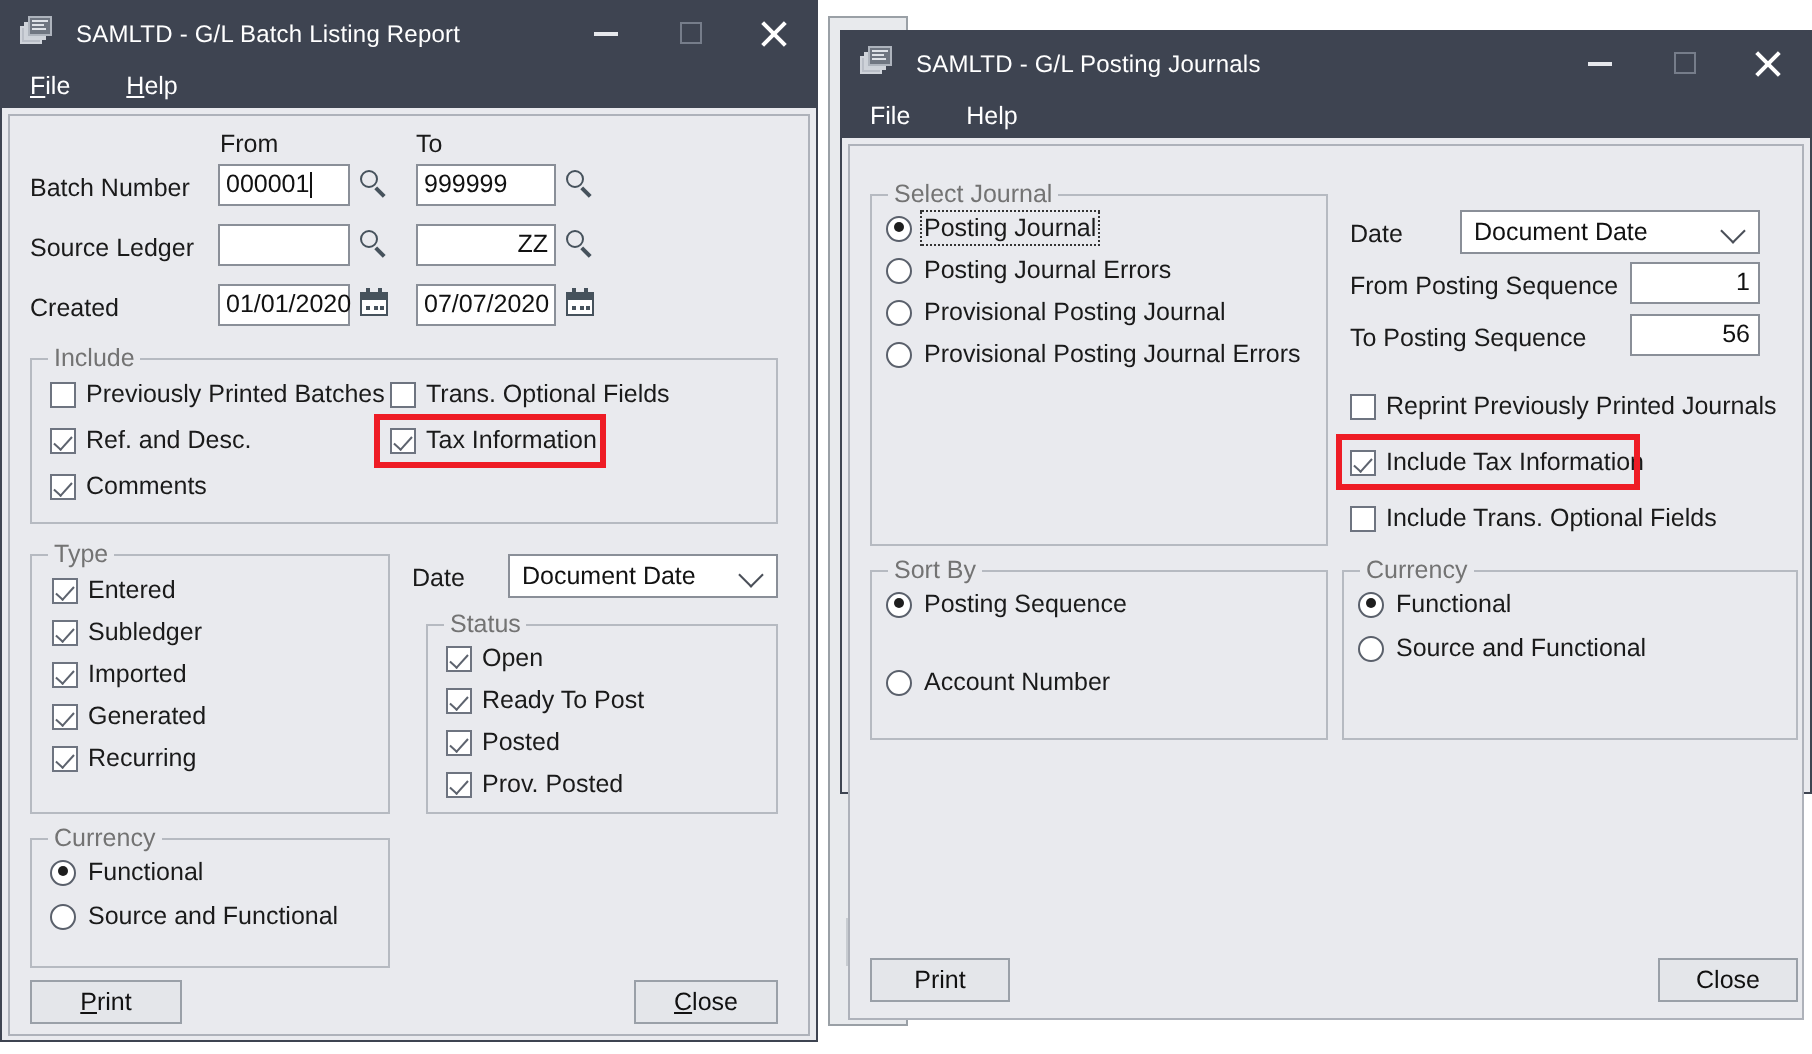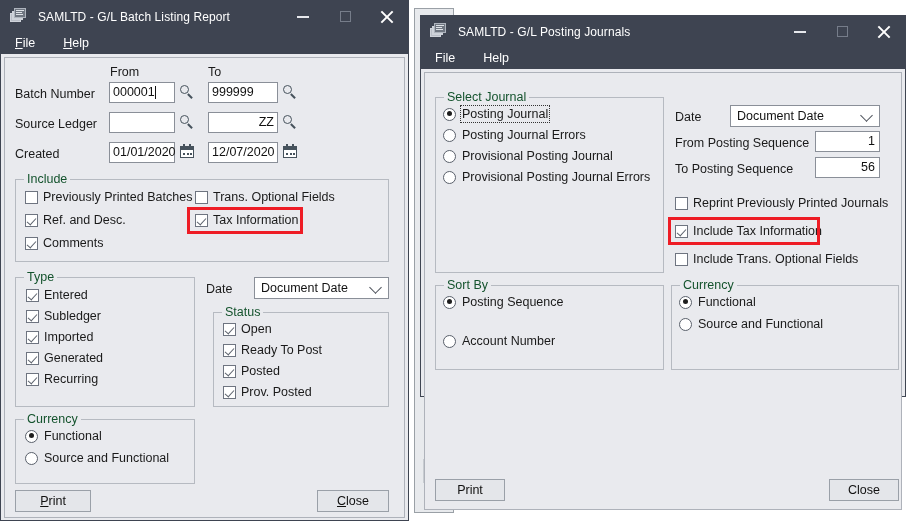--- a/index.html
+++ b/index.html
@@ -128,21 +128,21 @@
   .cal .d { position:absolute; width:2px; height:2px; background:#46525c;}
 
   .group {
     position:absolute; box-sizing:border-box;
     border:1px solid #b6bac1;
     background: transparent;
   }
   .group > .gtitle {
     position:absolute; top:-8px; left:8px;
     background:#e9eaee; padding:0 3px;
-    font-size:12.5px; color:#14532d; white-space:nowrap;
+    font-size:12.5px; color:#737373; white-space:nowrap;
   }
 
   .chk { position:absolute; display:flex; align-items:center; white-space:nowrap; }
   .chk .box {
     width:13px; height:13px; box-sizing:border-box;
     border:1px solid #6e7480; background:#ffffff;
     margin-right:5px; position:relative; flex:none;
   }
   .chk.checked .box:after {
     content:""; position:absolute; left:3px; top:1px;
@@ -276,21 +276,21 @@
       <div class="cal" style="left:175px; top:86px;">
         <div class="body"></div>
           <div class="top"></div>
           <div class="p1"></div>
           <div class="p2"></div>
         <div class="d" style="left:3px; top:9px;"></div>
           <div class="d" style="left:6.5px; top:9px;"></div>
         <div class="d" style="left:10px; top:9px;"></div>
       </div>
       <div class="txt" style="left:203px; top:84px; width:70px; height:21px;">
-        <span>12/07/2020</span>
+        <span>07/07/2020</span>
       </div>
       <div class="cal" style="left:278px; top:86px;">
         <div class="body"></div>
           <div class="top"></div>
           <div class="p1"></div>
           <div class="p2"></div>
         <div class="d" style="left:3px; top:9px;"></div>
           <div class="d" style="left:6.5px; top:9px;"></div>
         <div class="d" style="left:10px; top:9px;"></div>
       </div>

